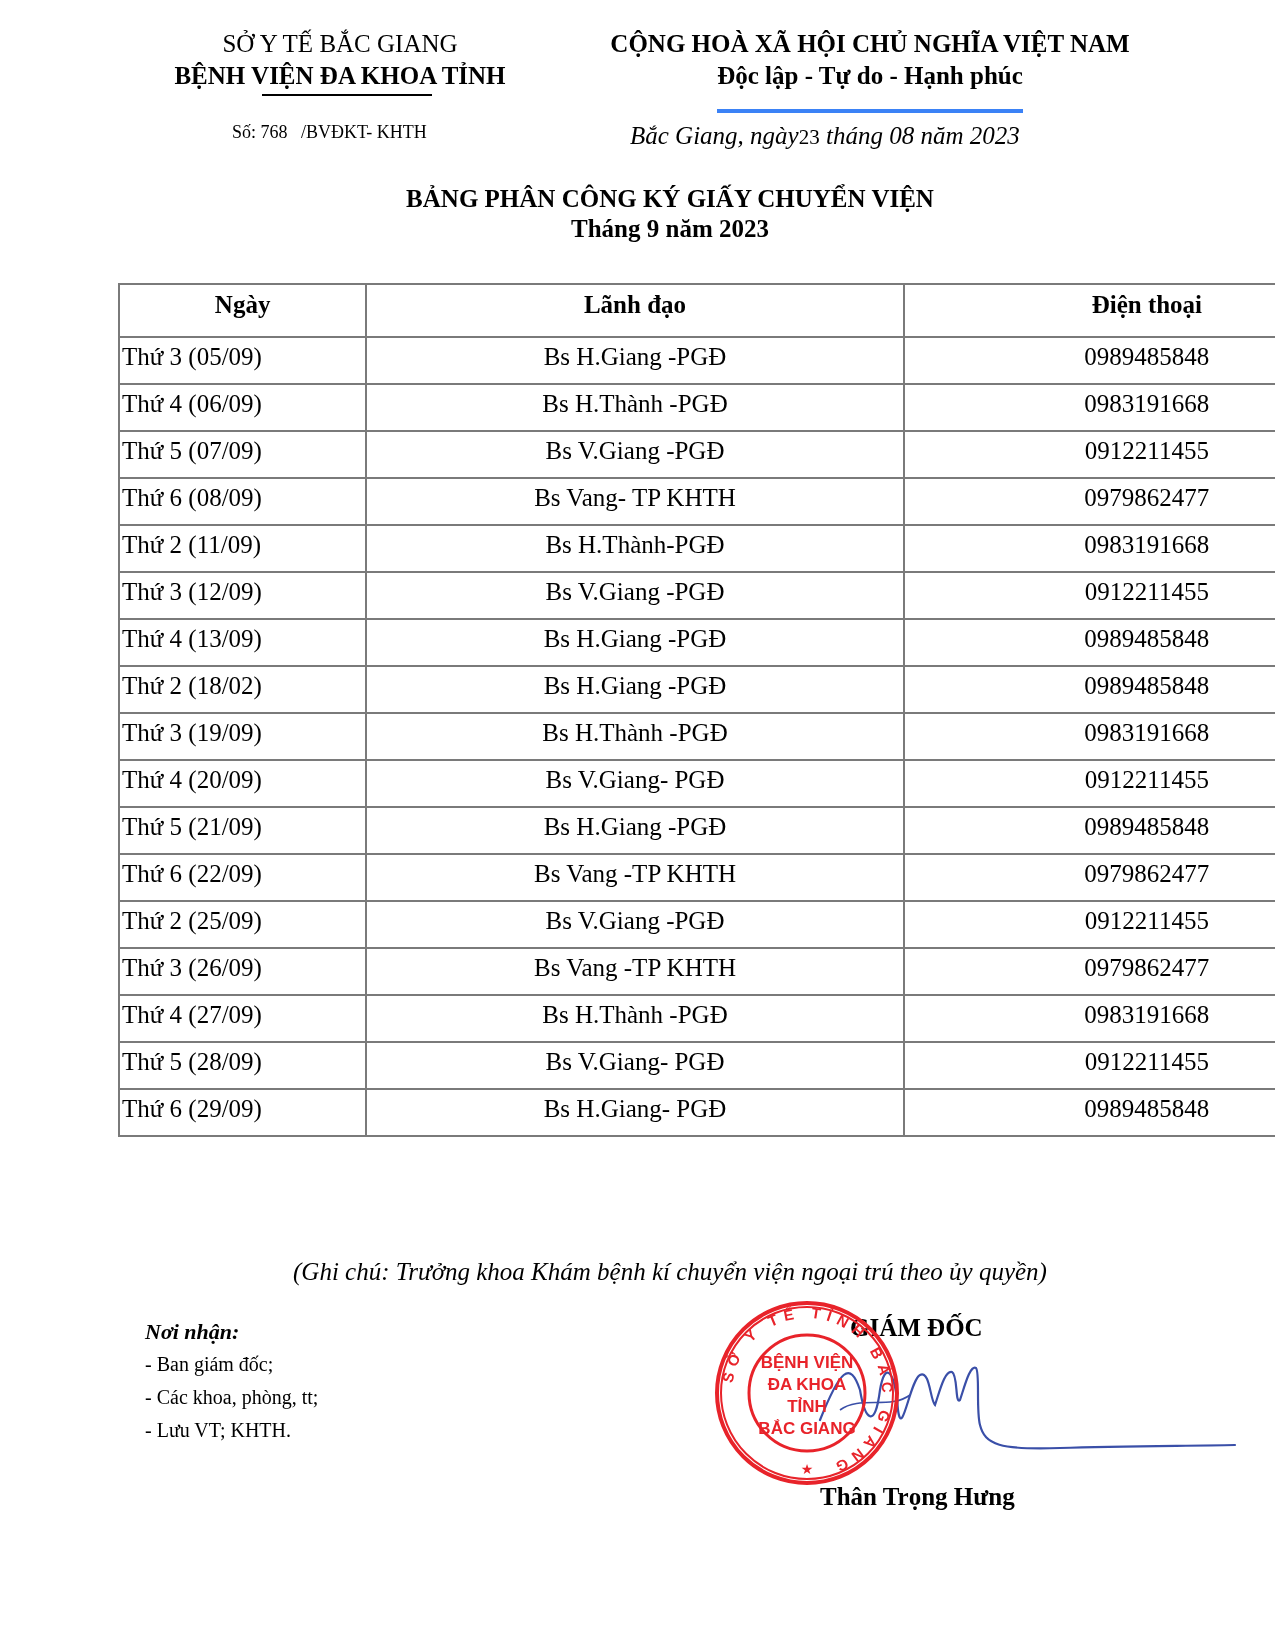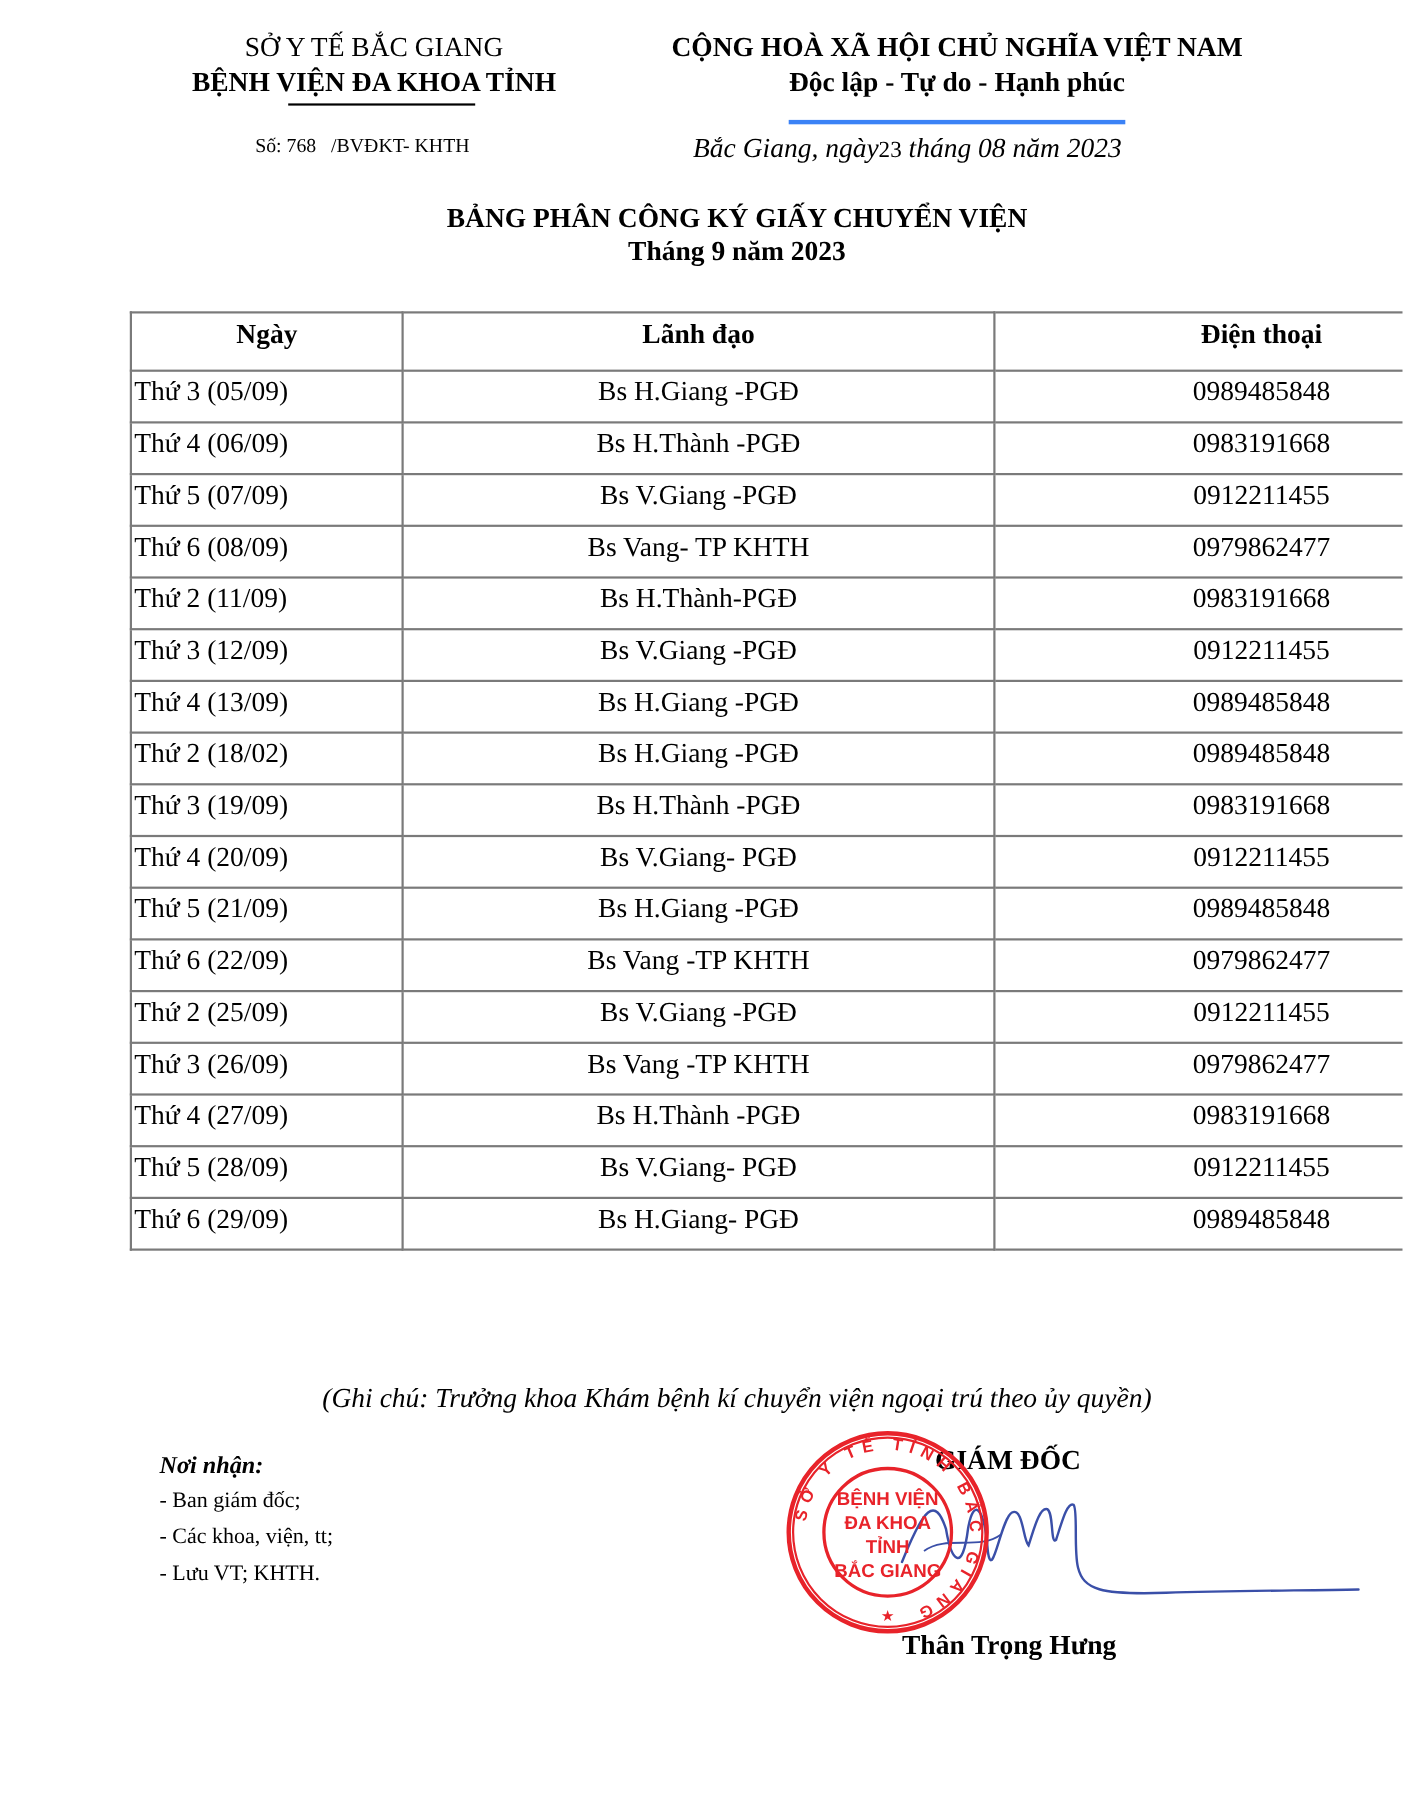--- a/index.html
+++ b/index.html
@@ -159,21 +159,21 @@
         <td class="c3">0989485848</td>
       </tr>
     </tbody>
 </table>
 
 <div class="abs note">(Ghi chú: Trưởng khoa Khám bệnh kí chuyển viện ngoại trú theo ủy quyền)</div>
 
 <div class="abs recv">
   <div class="head">Nơi nhận:</div>
   <div>- Ban giám đốc;</div>
-  <div>- Các khoa, viện, tt;</div>
+  <div>- Các khoa, phòng, tt;</div>
   <div>- Lưu VT; KHTH.</div>
 </div>
 
 <div class="abs sign-title">GIÁM ĐỐC</div>
 
 <svg class="abs signature" viewBox="0 0 460 110">
   <path d="M40 70 C 60 20, 70 10, 80 40 C 85 70, 95 80, 100 40 C 105 10, 115 20, 118 60 C 122 90, 130 30, 140 25 C 150 20, 150 50, 155 55 C 160 40, 165 20, 172 22 C 178 25, 175 55, 180 50 C 185 35, 190 15, 196 18 C 200 22, 196 60, 200 75 C 205 95, 220 100, 280 98 C 340 96, 400 96, 455 95" fill="none" stroke="#3a4fa8" stroke-width="2.2" stroke-linecap="round"></path>
   <path d="M60 60 C 80 45, 110 60, 130 45" fill="none" stroke="#3a4fa8" stroke-width="1.6"></path>
 </svg>
 

